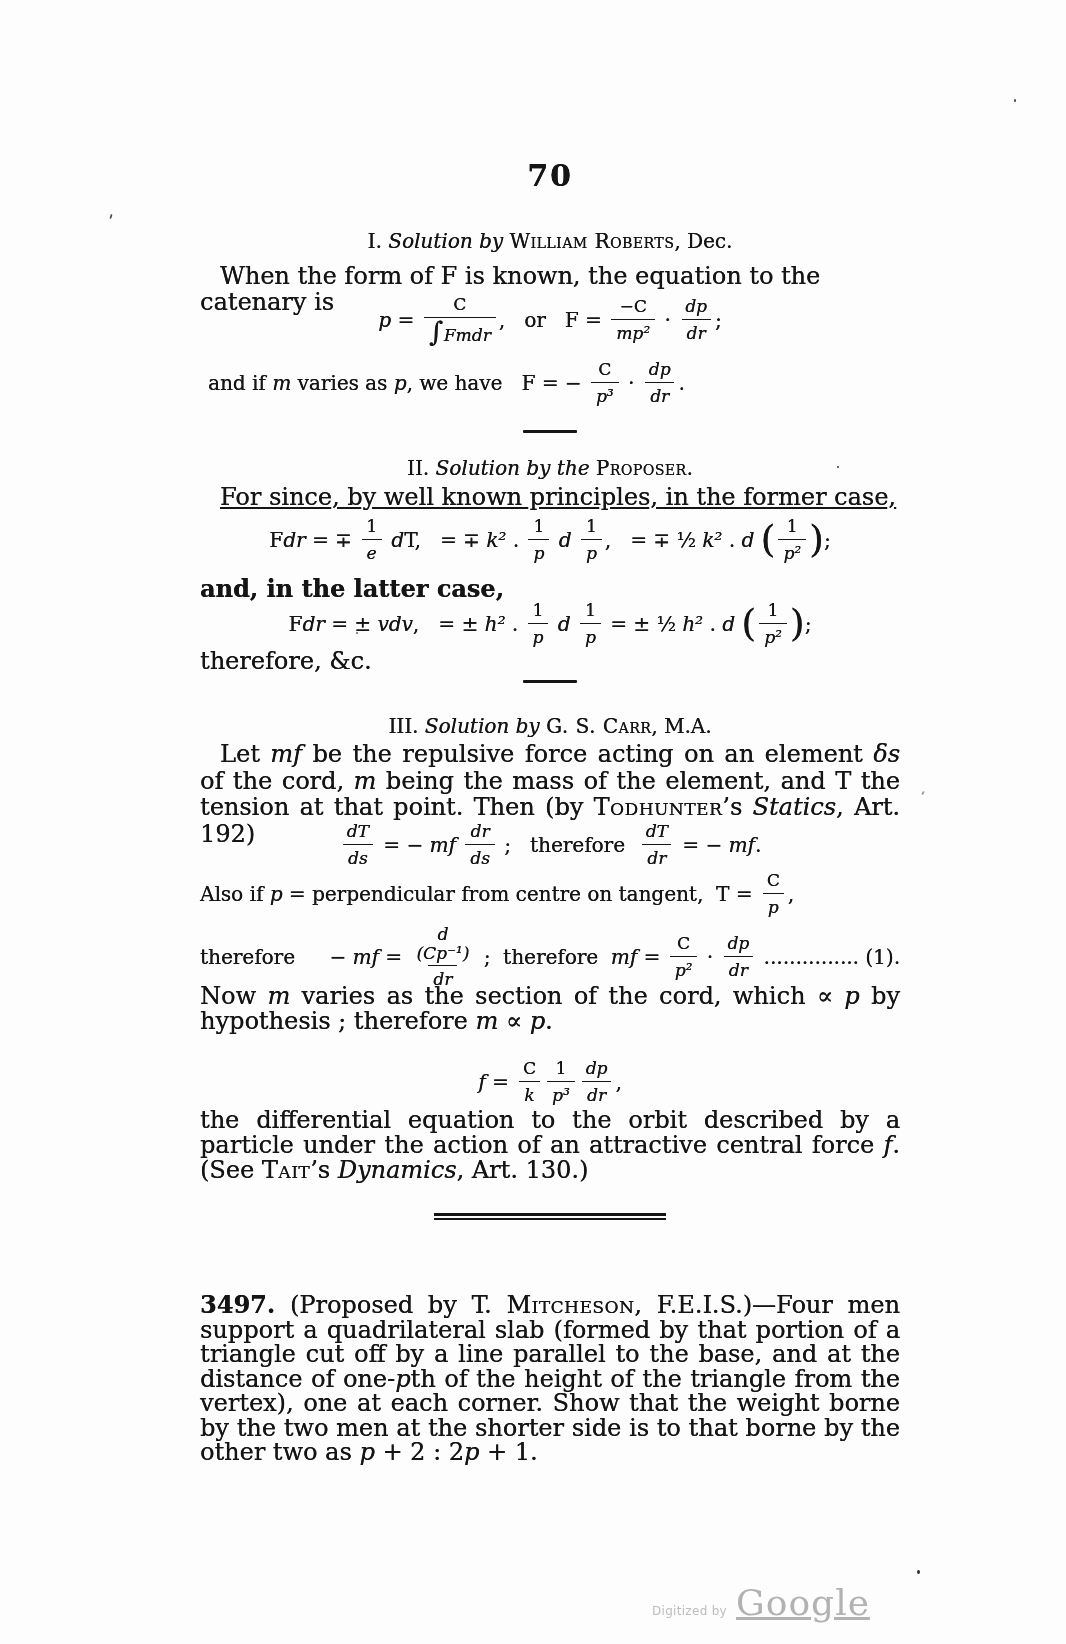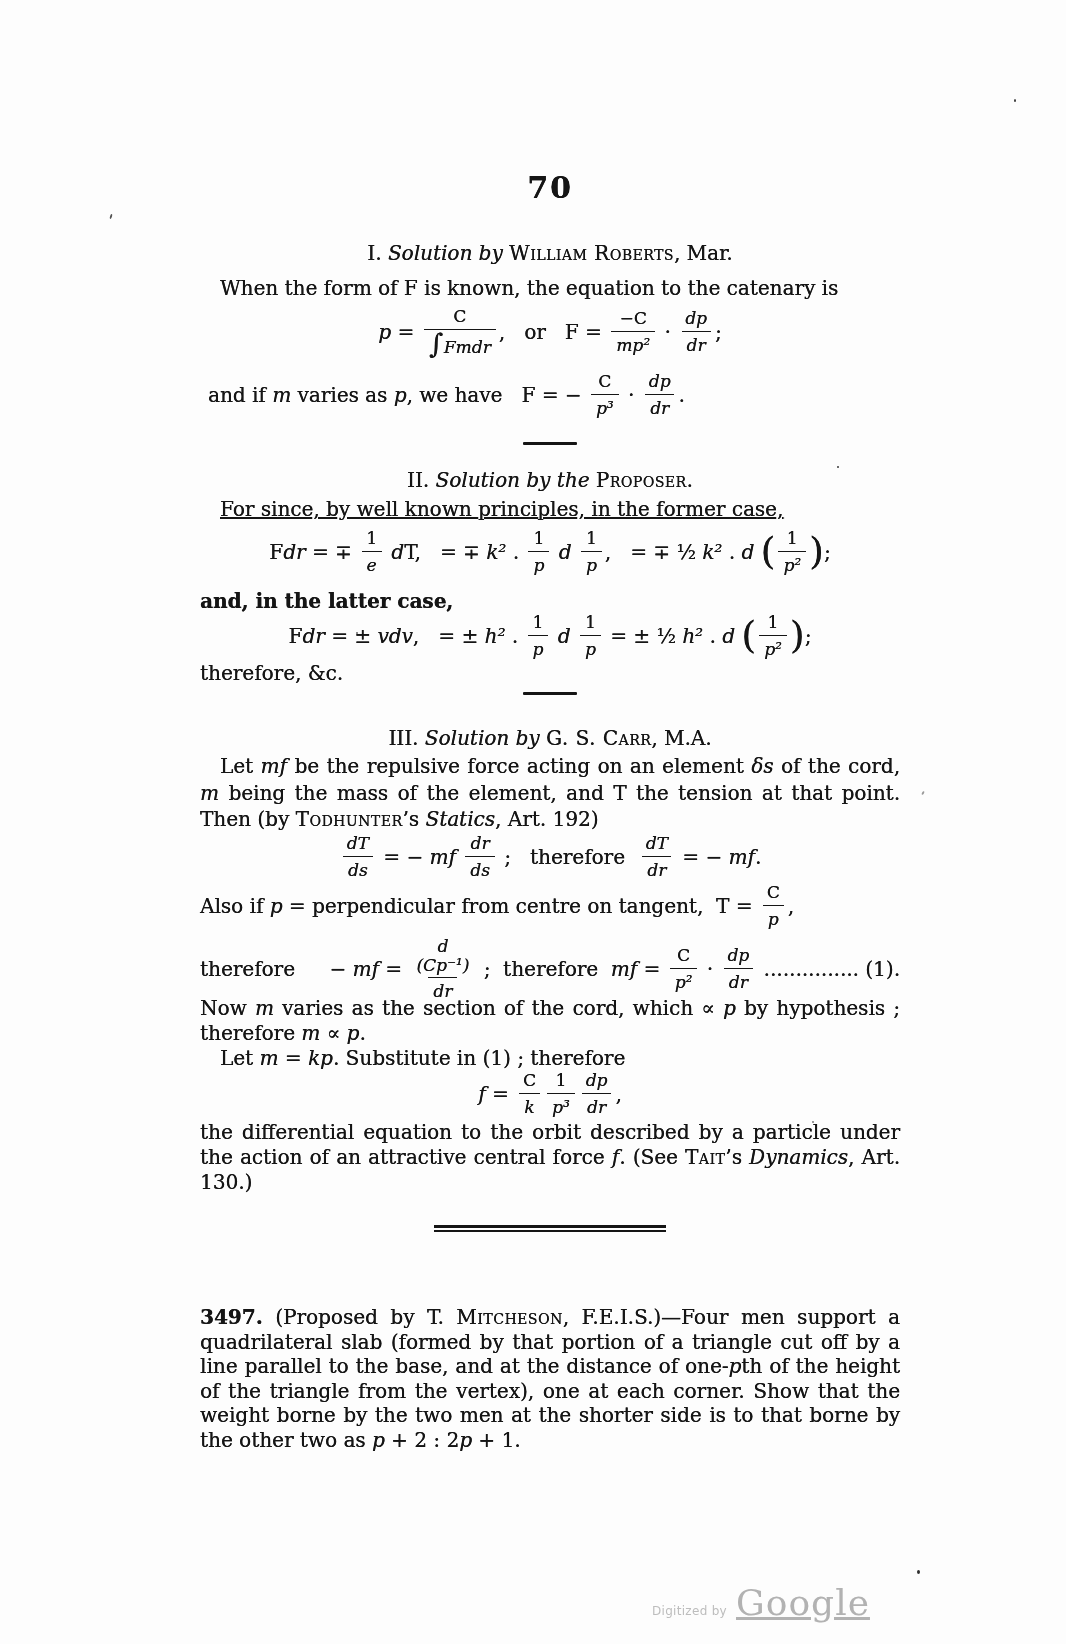--- a/index.html
+++ b/index.html
@@ -5,24 +5,24 @@
   :root{
     --ink:#151515; --paper:#fdfdfd; --wm1:#bdbdbd; --wm2:#b2b2b2;
   }
   html,body{margin:0;padding:0;}
   body{
     width:1066px;height:1644px;position:relative;overflow:hidden;
     background:var(--paper);
     font-family:"DejaVu Serif", serif;
     color:var(--ink);
   }
-  .page{position:absolute;left:200px;top:12px;width:700px;height:1478px;}
+  .page{position:absolute;left:200px;top:0;width:700px;height:1478px;}
   .blk{position:absolute;left:0;right:0;text-shadow:0.25px 0 0 currentColor;}
   .heading{text-align:center;font-size:20px;}
-  .para{font-size:20px;line-height:26px;text-align:left;}
+  .para{font-size:24px;line-height:26px;text-align:left;}
   .just{text-align:justify;}
   .ind{text-indent:20px;}
   .tk{white-space:normal;}
   .rm{font-style:normal;}
   .it{font-style:italic;}
   .sc{font-variant:small-caps;letter-spacing:.5px;}
   .b{font-weight:bold;}
   
   .fx{display:flex;align-items:center;justify-content:center;font-size:20px;}
   .fx .tk{white-space:pre;}
@@ -65,21 +65,21 @@
   .wm-prefix{font-family:"DejaVu Sans",sans-serif;font-size:12px;color:var(--wm1);letter-spacing:.3px;}
   .wm-brand{font-family:"DejaVu Serif",serif;font-size:36px;color:var(--wm2);letter-spacing:1px;text-decoration:underline;}
   .speck{position:absolute;background:#3a3a3a;border-radius:50%;}
 </style>
 </head>
 <body>
 
 <div class="page">
   <div class="blk" id="pagenum">70</div>
 
-  <div class="blk heading" id="h1"><span class="tk rm">I. </span><span class="tk it">Solution by </span><span class="tk sc">William Roberts</span><span class="tk rm">, Mar.</span></div>
+  <div class="blk heading" id="h1"><span class="tk rm">I. </span><span class="tk it">Solution by </span><span class="tk sc">William Roberts</span><span class="tk rm">, Dec.</span></div>
   <div class="blk para ind" id="p1"><span class="tk rm">When the form of F is known, the equation to the catenary is</span></div>
   <div class="blk fx" id="fA">
       <span class="tk it">p </span>
       <span class="tk rm">= </span>
       <span class="frac">
         <span class="num rm">C</span>
         <span class="den it"><span class="intg">∫</span><span>Fmdr</span></span>
       </span>
       <span class="tk rm">,   or   F = </span>
       <span class="frac">
@@ -236,21 +236,20 @@
         <span class="den it">p²</span>
       </span>
       <span class="tk rm"> · </span>
       <span class="frac">
         <span class="num it">dp</span>
         <span class="den it">dr</span>
       </span>
       <span class="tk rm"> ............... (1).</span>
     </div>
   <div class="blk para just" id="p8"><span class="tk rm">Now </span><span class="tk it">m</span><span class="tk rm"> varies as the section of the cord, which ∝ </span><span class="tk it">p</span><span class="tk rm"> by hypothesis ; therefore </span><span class="tk it">m</span><span class="tk rm"> ∝ </span><span class="tk it">p</span><span class="tk rm">.</span></div>
-  <div class="blk para ind" id="p9"><span class="tk rm">Let </span><span class="tk it">m</span><span class="tk rm"> = </span><span class="tk it">kp</span><span class="tk rm">.  Substitute in (1) ; therefore</span></div>
   <div class="blk fx" id="fH">
       <span class="tk it">f </span>
       <span class="tk rm">= </span>
       <span class="frac">
         <span class="num rm">C</span>
         <span class="den it">k</span>
       </span>
       <span class="frac">
         <span class="num rm">1</span>
         <span class="den it">p³</span>

